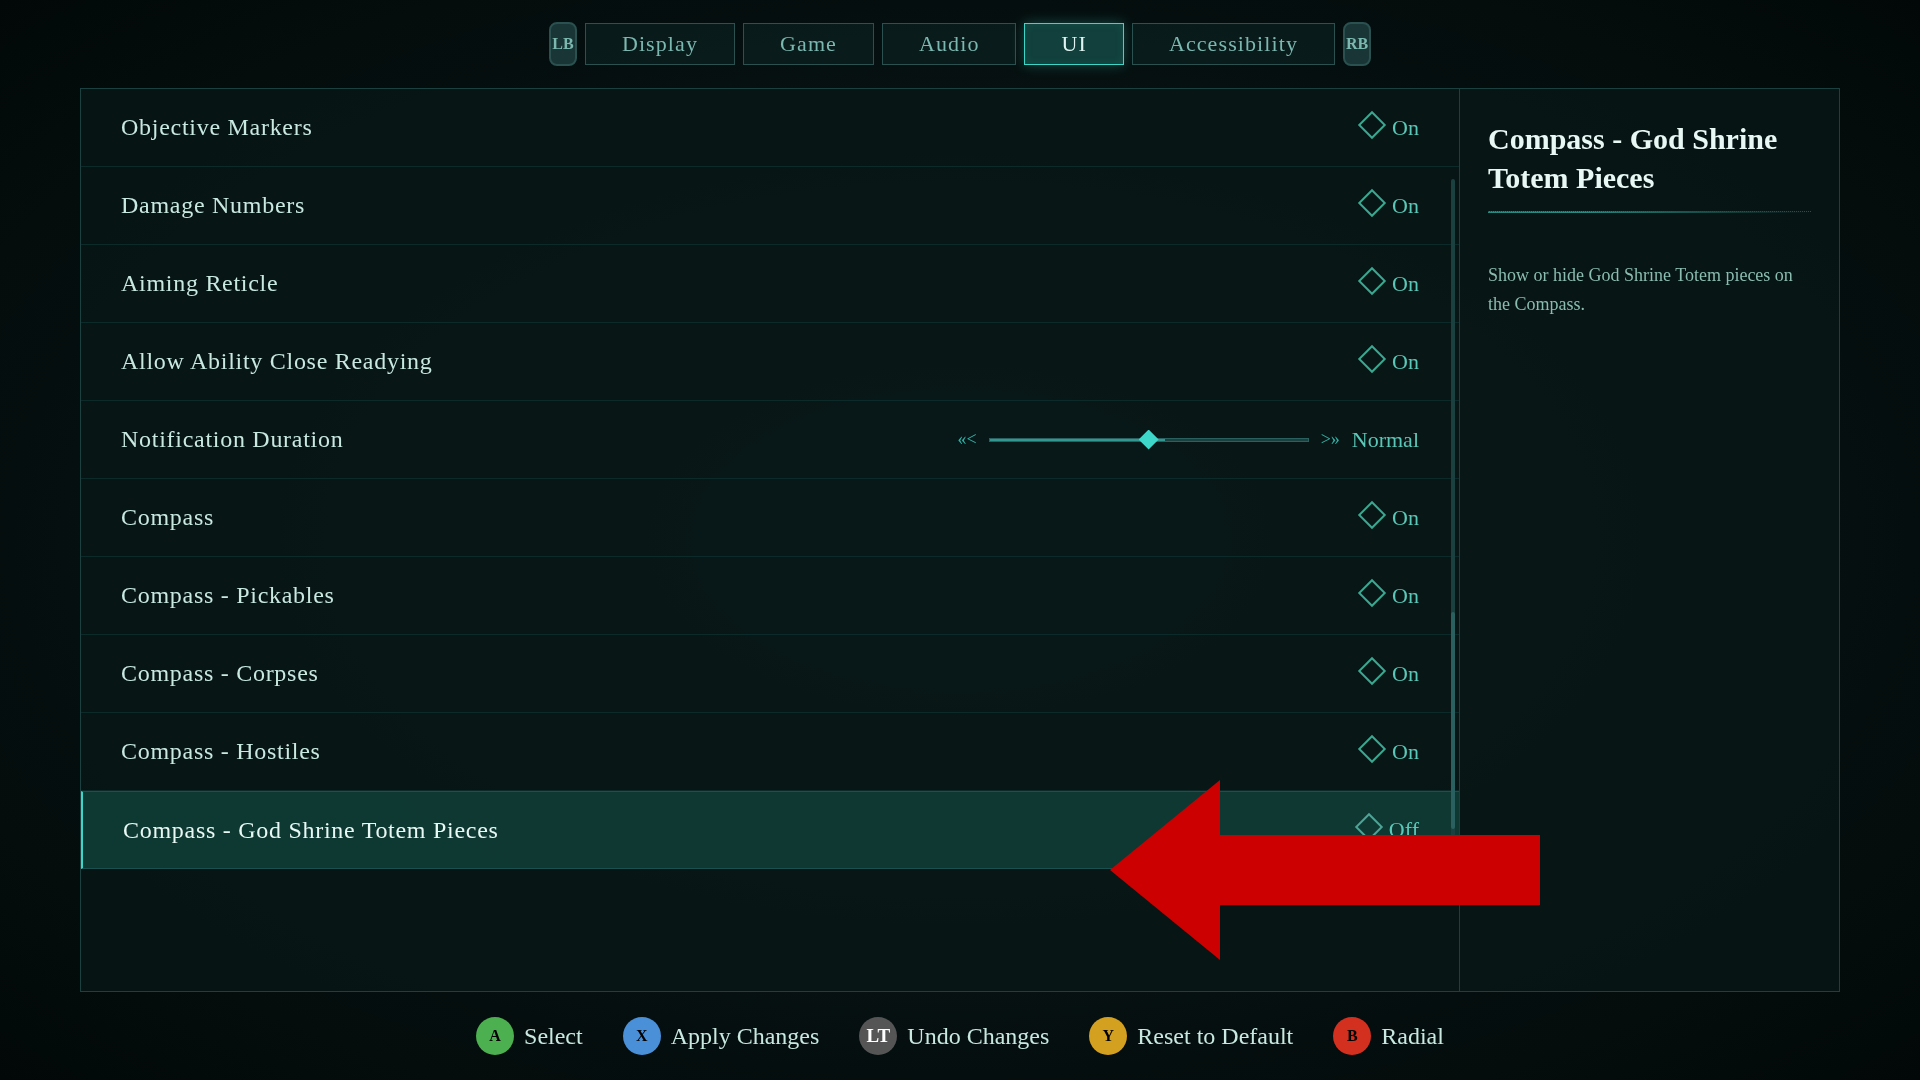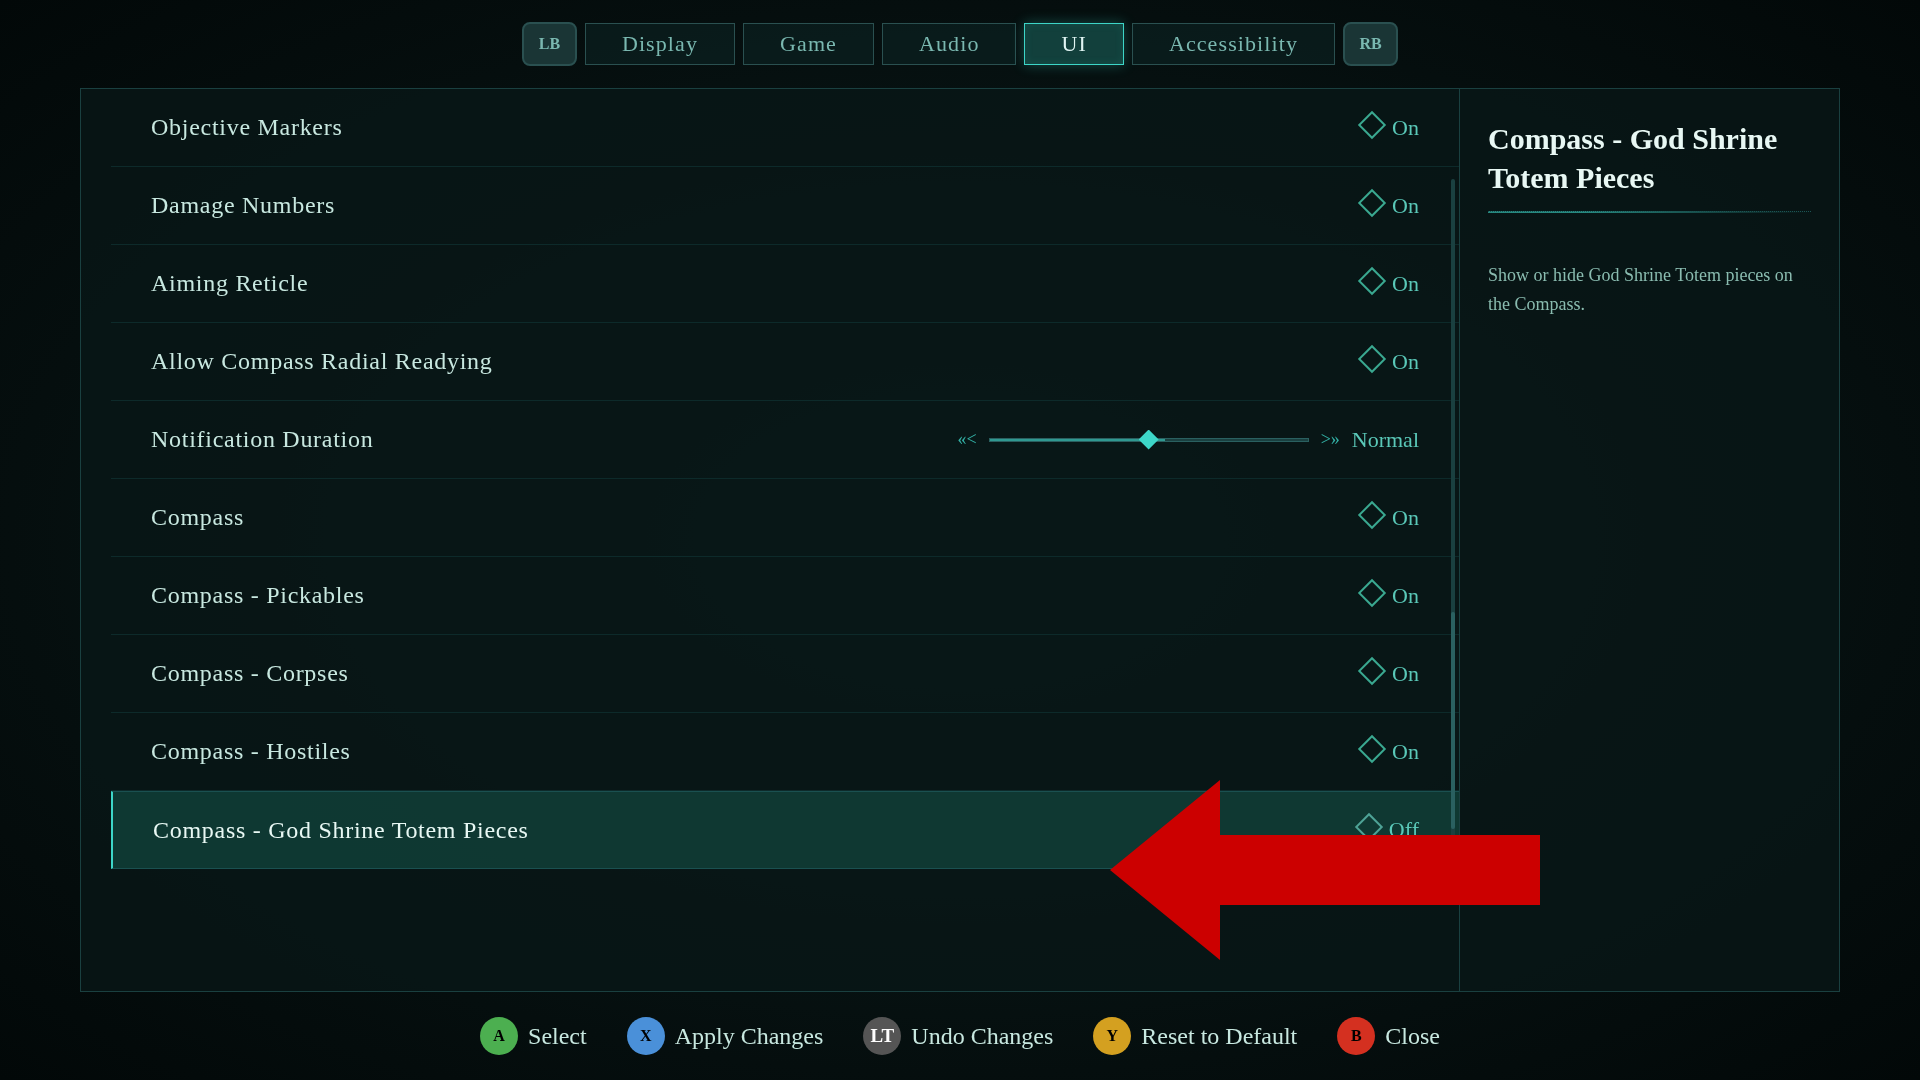--- a/index.html
+++ b/index.html
@@ -49,21 +49,21 @@
     }
 
     .nav-button.active {
       background: rgba(20, 70, 65, 0.9);
       border: 1px solid #3dd6c8;
       color: #e0f5f3;
       box-shadow: 0 0 12px rgba(61, 214, 200, 0.3), inset 0 0 8px rgba(61, 214, 200, 0.1);
     }
 
     .nav-bumper {
-      width: 55px;
+      width: 28px;
       height: 44px;
       border-radius: 8px;
       background: #1a3535;
       border: 2px solid #2a5050;
       color: #7ab8b0;
       font-size: 16px;
       font-weight: bold;
       display: flex;
       align-items: center;
       justify-content: center;
@@ -80,21 +80,20 @@
       gap: 0;
     }
 
     
     .settings-list {
       flex: 1;
       background: rgba(8, 22, 22, 0.85);
       border: 1px solid #1a4040;
       overflow: hidden;
       position: relative;
-      padding-left: 30px;
     }
 
     .settings-item {
       display: flex;
       align-items: center;
       justify-content: space-between;
       padding: 0 40px;
       height: 78px;
       border-bottom: 1px solid #0d2a2a;
       cursor: pointer;
@@ -361,21 +360,21 @@
 
     <div class="settings-item">
       <span class="setting-name">Aiming Reticle</span>
       <div class="setting-value">
         <div class="diamond-icon"></div>
         <span>On</span>
       </div>
     </div>
 
     <div class="settings-item">
-      <span class="setting-name">Allow Compass Radial Readying</span>
+      <span class="setting-name">Allow Ability Close Readying</span>
       <div class="setting-value">
         <div class="diamond-icon"></div>
         <span>On</span>
       </div>
     </div>
 
     <div class="settings-item">
       <span class="setting-name">Notification Duration</span>
       <div class="setting-value slider-container">
         <span class="slider-arrow">«&lt;</span>
@@ -465,16 +464,16 @@
     <span class="btn-label">Undo Changes</span>
   </div>
 
   <div class="bottom-button">
     <div class="btn-circle btn-y">Y</div>
     <span class="btn-label">Reset to Default</span>
   </div>
 
   <div class="bottom-button">
     <div class="btn-circle btn-b">B</div>
-    <span class="btn-label">Close</span>
+    <span class="btn-label">Radial</span>
   </div>
 
 </div>
 
 </body></html>

